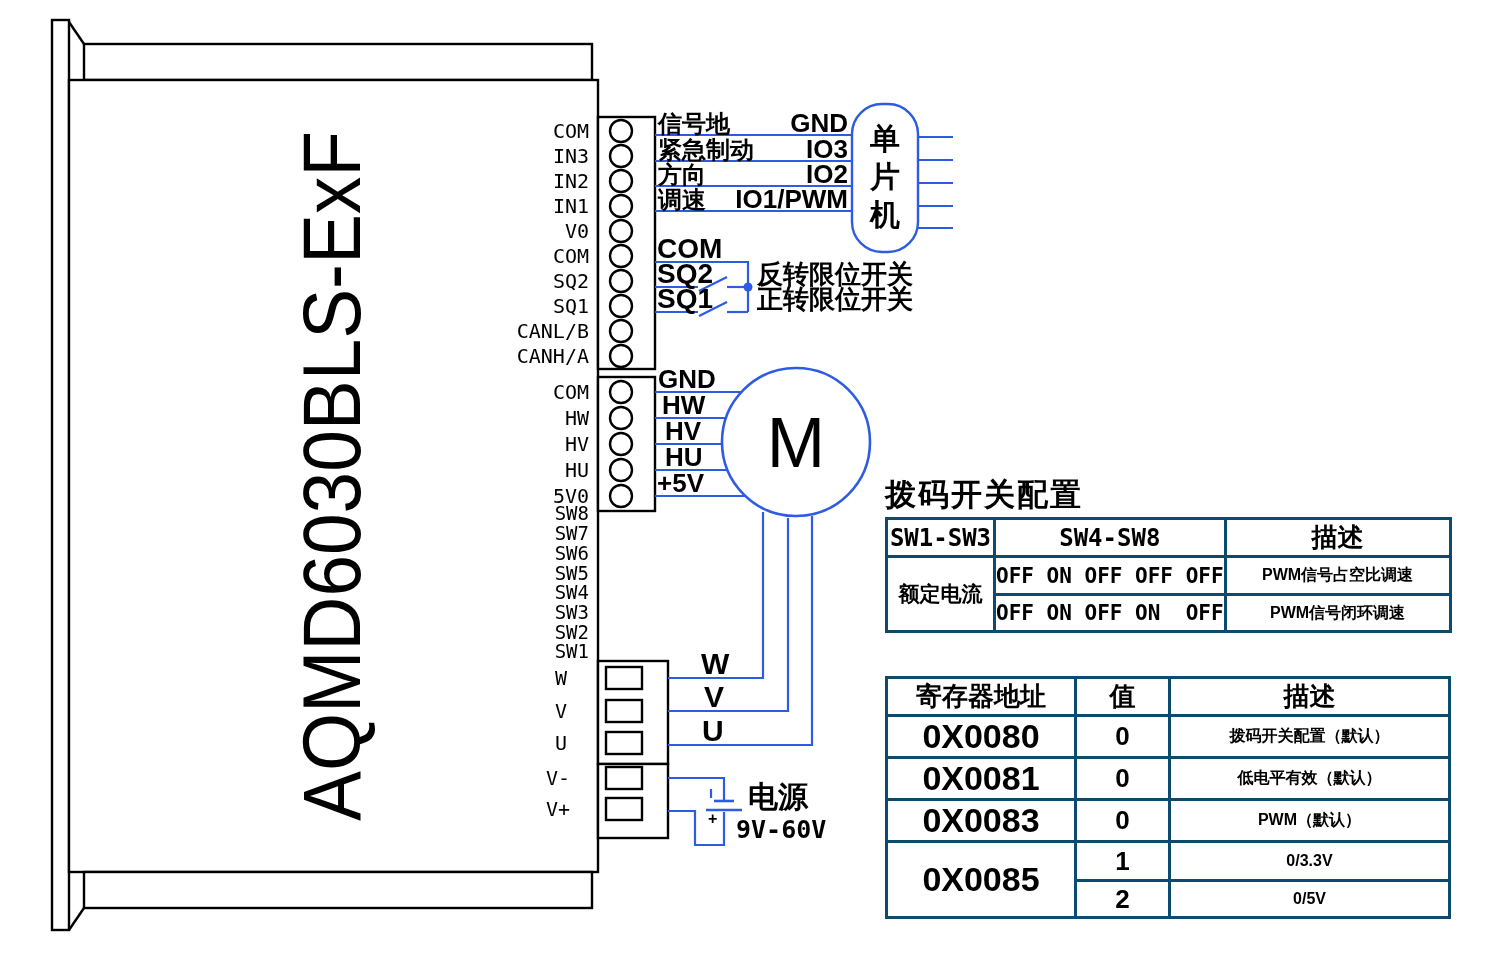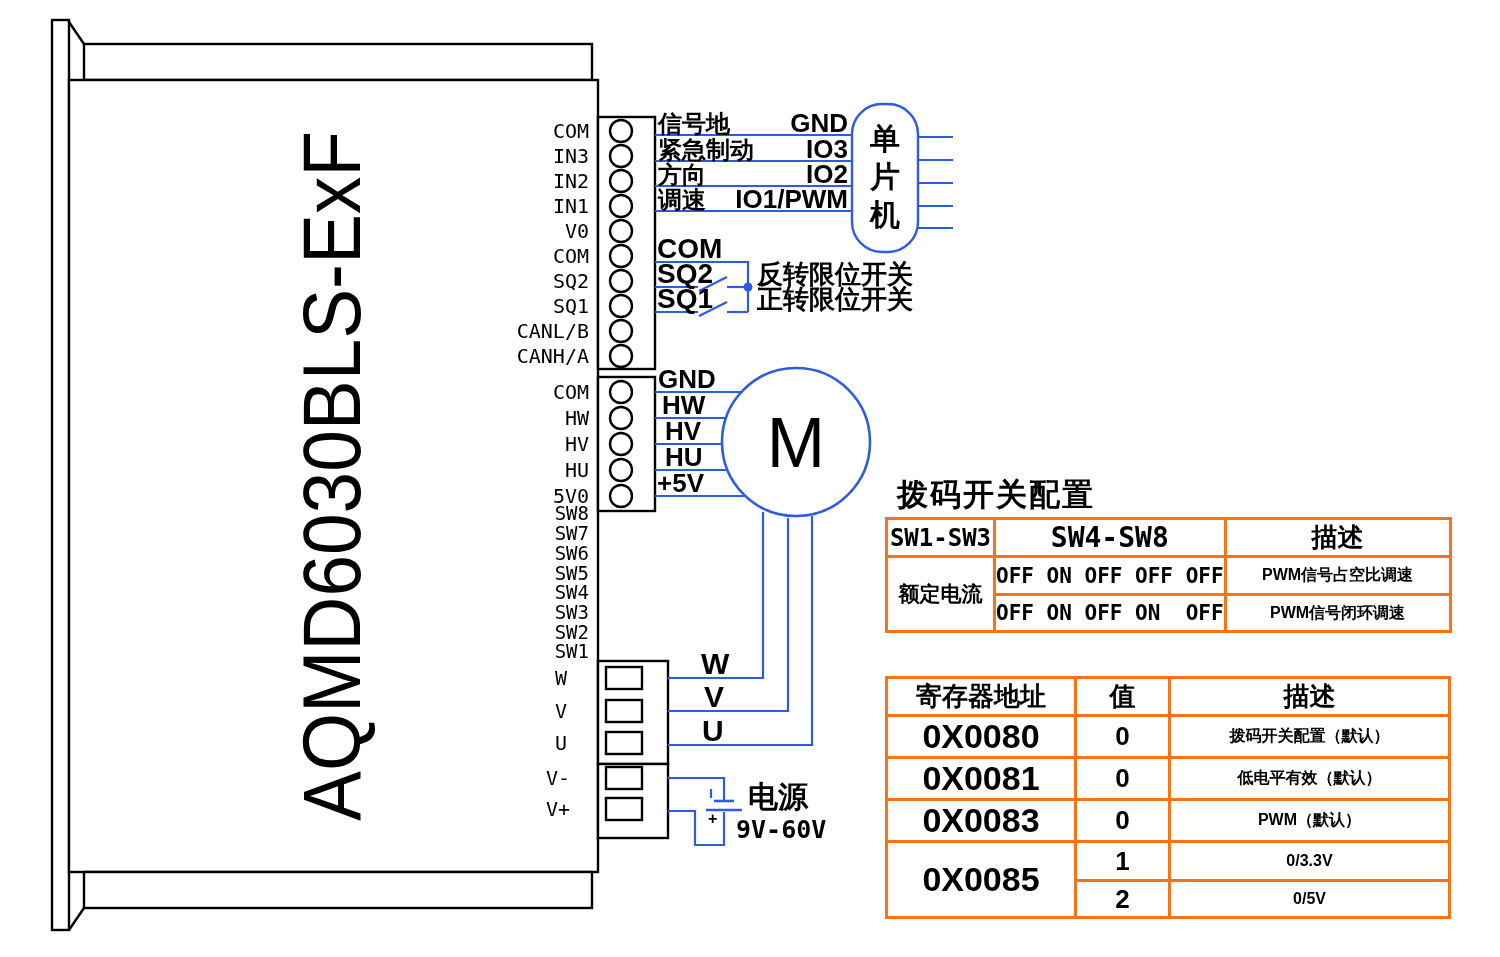--- a/index.html
+++ b/index.html
@@ -2,21 +2,21 @@
 <html><head>
 <meta charset="utf-8">
 <style>
   html,body{margin:0;padding:0;background:#fff;}
   .canvas{position:relative;width:1500px;height:957px;background:#fff;overflow:hidden;
           font-family:"Liberation Sans",sans-serif;color:#000;}
   .canvas svg{position:absolute;left:0;top:0;}
   .tbl-title{position:absolute;font-weight:bold;font-size:31px;letter-spacing:2px;color:#000;
              font-family:"Liberation Sans",sans-serif;}
   table.cfg{position:absolute;border-collapse:collapse;table-layout:fixed;background:#fff;}
-  table.cfg td{border:3px solid #f97316;text-align:center;vertical-align:middle;padding:0;
+  table.cfg td{border:3px solid #0c4a6e;text-align:center;vertical-align:middle;padding:0;
                color:#000;font-weight:bold;overflow:hidden;}
   .cjk{font-size:21px;font-family:"Liberation Sans",sans-serif;}
   .hdr{font-size:26px;}
   .monocell{font-family:"DejaVu Sans Mono",monospace;font-size:21px;white-space:pre;}
   .addr{font-family:"Liberation Sans",sans-serif;font-size:34px;}
   .val{font-size:26px;}
   .desc{font-size:16px;}
   svg text{fill:#000;}
   .pin{font-family:"DejaVu Sans Mono",monospace;font-size:20px;}
   .swl{font-family:"DejaVu Sans Mono",monospace;font-size:19px;}
@@ -172,31 +172,31 @@
 
   <text class="blb" x="701" y="674" font-size="30">W</text>
   <text class="blb" x="704" y="707" font-size="30">V</text>
   <text class="blb" x="702" y="741" font-size="30">U</text>
 
   <text x="708" y="824" font-size="16" font-weight="bold" fill="#2d5be2">+</text>
   <text class="blb" x="748" y="807" font-size="30">电源</text>
   <text x="736" y="838" font-size="25" font-weight="bold" font-family="DejaVu Sans Mono, monospace">9V-60V</text>
 </svg>
 
-<div class="tbl-title" style="left:885px;top:474px;margin-left:12px;">拨码开关配置</div>
+<div class="tbl-title" style="left:885px;top:474px;">拨码开关配置</div>
 <table class="cfg" style="left:885px;top:517px;">
   <colgroup>
         <col style="width:108px">
         <col style="width:230px">
         <col style="width:225px">
       </colgroup>
   <tbody>
         <tr style="height:34px">
     <td class="monocell hdr" style="font-size:24px">SW1-SW3</td>
-    <td class="monocell hdr" style="font-size:28px">SW4-SW8</td>
+    <td class="monocell hdr" style="font-size:24px">SW4-SW8</td>
     <td class="cjk hdr">描述</td>
   </tr>
   <tr style="height:38px">
     <td class="cjk" rowspan="2">额定电流</td>
     <td class="monocell">OFF ON OFF OFF OFF</td>
     <td class="cjk desc">PWM信号占空比调速</td>
   </tr>
   <tr style="height:37px">
     <td class="monocell">OFF ON OFF ON  OFF</td>
     <td class="cjk desc">PWM信号闭环调速</td>

